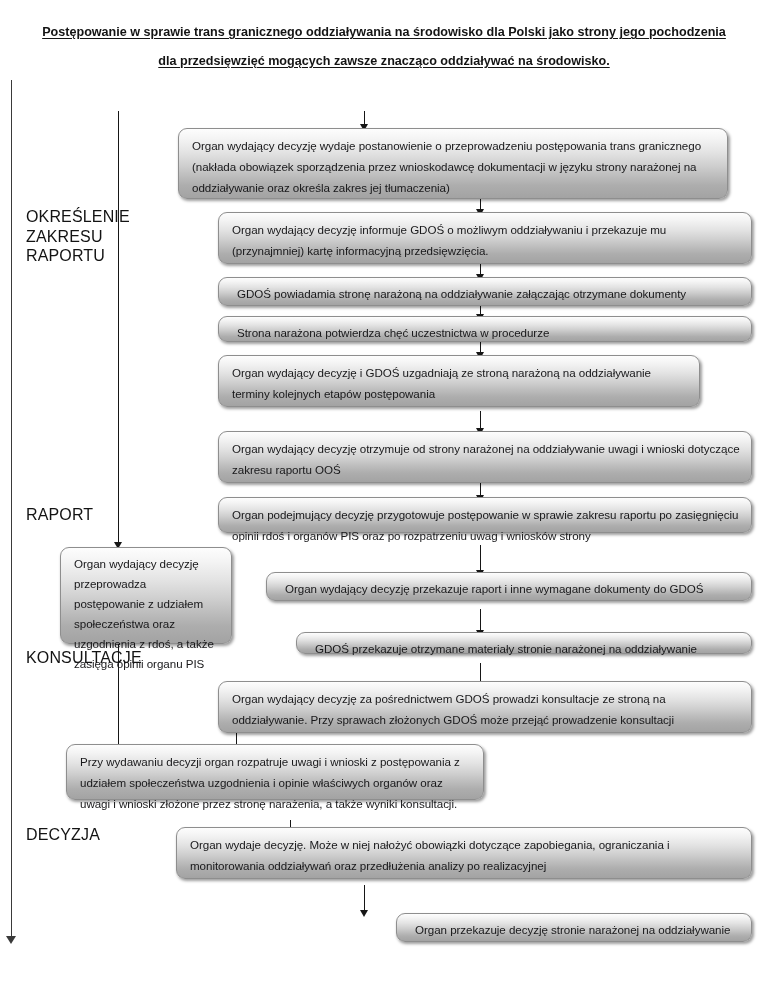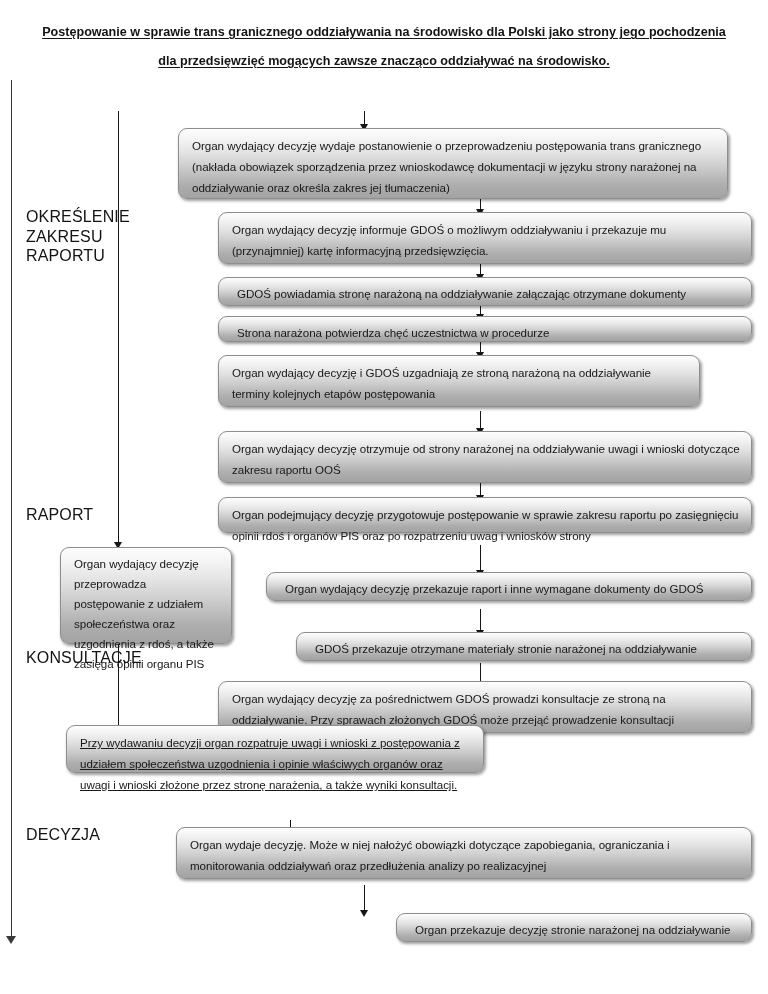--- a/index.html
+++ b/index.html
@@ -156,23 +156,23 @@
   <div class="node" style="left:218px; top:355px; width:482px; height:52px;">Organ wydający decyzję i GDOŚ uzgadniają ze stroną narażoną na oddziaływanie terminy kolejnych  etapów postępowania</div>
 
   <div class="node" style="left:218px; top:431px; width:534px; height:52px;">Organ wydający decyzję otrzymuje od strony narażonej na oddziaływanie uwagi i wnioski dotyczące zakresu raportu OOŚ</div>
 
   <div class="node" style="left:218px; top:497px; width:534px; height:36px;">Organ podejmujący decyzję przygotowuje postępowanie w sprawie zakresu raportu po zasięgnięciu opinii rdoś i organów PIS oraz po rozpatrzeniu uwag i wniosków strony</div>
 
   <div class="node" style="left:60px; top:547px; width:172px; height:97px; line-height:20px;">Organ wydający decyzję przeprowadza postępowanie z udziałem społeczeństwa  oraz uzgodnienia z rdoś, a także zasięga opinii organu PIS</div>
 
   <div class="node narrow" style="left:266px; top:572px; width:486px; height:29px;">Organ wydający decyzję przekazuje raport i inne wymagane dokumenty do GDOŚ</div>
 
-  <div class="node narrow" style="left:296px; top:632px; width:456px; height:29px;">GDOŚ przekazuje otrzymane materiały stronie narażonej na oddziaływanie</div>
+  <div class="node narrow" style="left:296px; top:632px; width:456px; height:22px;">GDOŚ przekazuje otrzymane materiały stronie narażonej na oddziaływanie</div>
 
   <div class="node" style="left:218px; top:681px; width:534px; height:52px;">Organ wydający decyzję za pośrednictwem GDOŚ prowadzi konsultacje ze stroną na oddziaływanie. Przy sprawach złożonych GDOŚ może przejąć prowadzenie konsultacji</div>
 
-  <div class="node" style="left:66px; top:725px; width:418px; height:48px;text-decoration:underline;">Przy wydawaniu decyzji  organ rozpatruje uwagi i wnioski z postępowania z udziałem społeczeństwa uzgodnienia i opinie właściwych organów oraz uwagi i wnioski złożone przez stronę narażenia, a także wyniki konsultacji.</div>
+  <div class="node" style="left:66px; top:744px; width:418px; height:56px;">Przy wydawaniu decyzji  organ rozpatruje uwagi i wnioski z postępowania z udziałem społeczeństwa uzgodnienia i opinie właściwych organów oraz uwagi i wnioski złożone przez stronę narażenia, a także wyniki konsultacji.</div>
 
   <div class="node" style="left:176px; top:827px; width:576px; height:52px;">Organ wydaje decyzję. Może w niej nałożyć obowiązki dotyczące zapobiegania, ograniczania i monitorowania oddziaływań oraz przedłużenia analizy po realizacyjnej</div>
 
   <div class="node narrow" style="left:396px; top:913px; width:356px; height:29px;">Organ przekazuje decyzję stronie narażonej na oddziaływanie</div>
 
 </div>
 
 </body></html>

